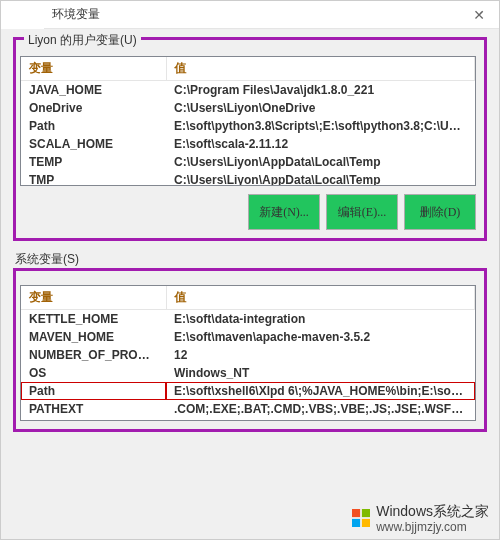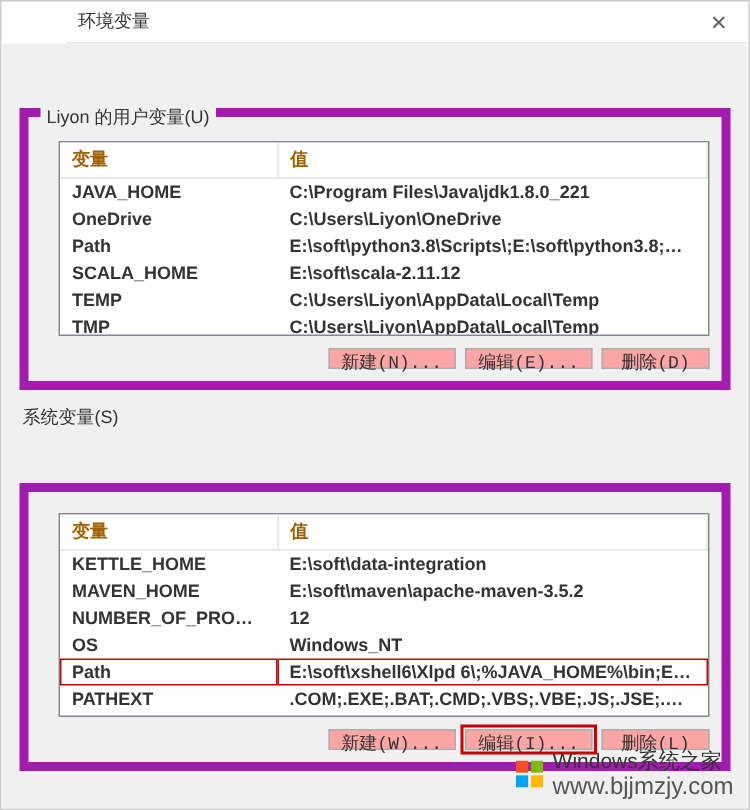--- a/index.html
+++ b/index.html
@@ -30,26 +30,25 @@
     margin-left: 43px;
   }
   .titlebar .spacer { flex: 1; }
   .close-x { color: #666; font-size: 14px; padding: 2px 6px; }
   .content {
     padding: 8px 12px 0 12px;
     background: #f0f0f0;
     height: calc(100% - 28px);
   }
   .group {
-    border: 6px solid #a21caf;
+    border: 3px solid #a21caf;
     margin-bottom: 6px;
     position: relative;
-    padding: 10px 8px 8px 20px;
-    background: #f0f0f0;
-    margin-top: 35px;
+    padding: 10px 8px 8px 4px;
+    background: #f0f0f0;
   }
   .group-label {
     position: absolute;
     top: -8px;
     left: 8px;
     background: #f0f0f0;
     padding: 0 4px;
     color: #333;
   }
   .table-wrap {
@@ -88,24 +87,24 @@
   }
   .col-var { width: 145px; }
   .btn-row {
     display: flex;
     justify-content: flex-end;
     gap: 6px;
     margin-top: 8px;
   }
   button.btn {
     min-width: 72px;
-    height: 14px;
-    background: #fca5a5;
+    height: 36px;
+    background: #22c55e;
     border: 1px solid #adadad;
-    font-family: Liberation Mono, monospace;
+    font-family: Liberation Serif, serif;
     font-size: 12px;
     color: #333;
     padding: 0 8px;
   }
   button.btn.highlight {
     outline: 2px solid #c00;
     outline-offset: 1px;
   }
   .watermark {
     position: absolute;
@@ -114,21 +113,21 @@
     display: flex;
     align-items: center;
     gap: 6px;
     font-size: 14px;
     color: #333;
   }
   .winlogo {
     width: 18px; height: 18px;
     display: inline-block;
   }
-  .wm-url { font-size: 16px; color: #555; display:block; line-height:1; }
+  .wm-url { font-size: 12px; color: #555; display:block; line-height:1; }
   .section-label-outside {
     margin: 10px 0 0 2px;
     color: #333;
   }
 </style>
 </head>
 <body>
 
 <div class="window">
   <div class="titlebar">
@@ -227,25 +226,20 @@
                 <td>PATHEXT</td>
                 <td>.COM;.EXE;.BAT;.CMD;.VBS;.VBE;.JS;.JSE;.WSF;.WSH;.MSC</td>
               </tr>
               <tr>
                 <td>PROCESSOR_ARCHITECT...</td>
                 <td>AMD64</td>
               </tr>
             </tbody>
         </table>
       </div>
-      <div class="btn-row">
-        <button class="btn">新建(W)...</button>
-        <button class="btn highlight">编辑(I)...</button>
-        <button class="btn">删除(L)</button>
-      </div>
     </div>
 
   </div>
 
   <div class="watermark">
     <span class="winlogo">
       <svg viewBox="0 0 20 20">
           <rect x="0" y="0" width="9" height="9" fill="#f25022"></rect>
           <rect x="11" y="0" width="9" height="9" fill="#7fba00"></rect>
           <rect x="0" y="11" width="9" height="9" fill="#00a4ef"></rect>

